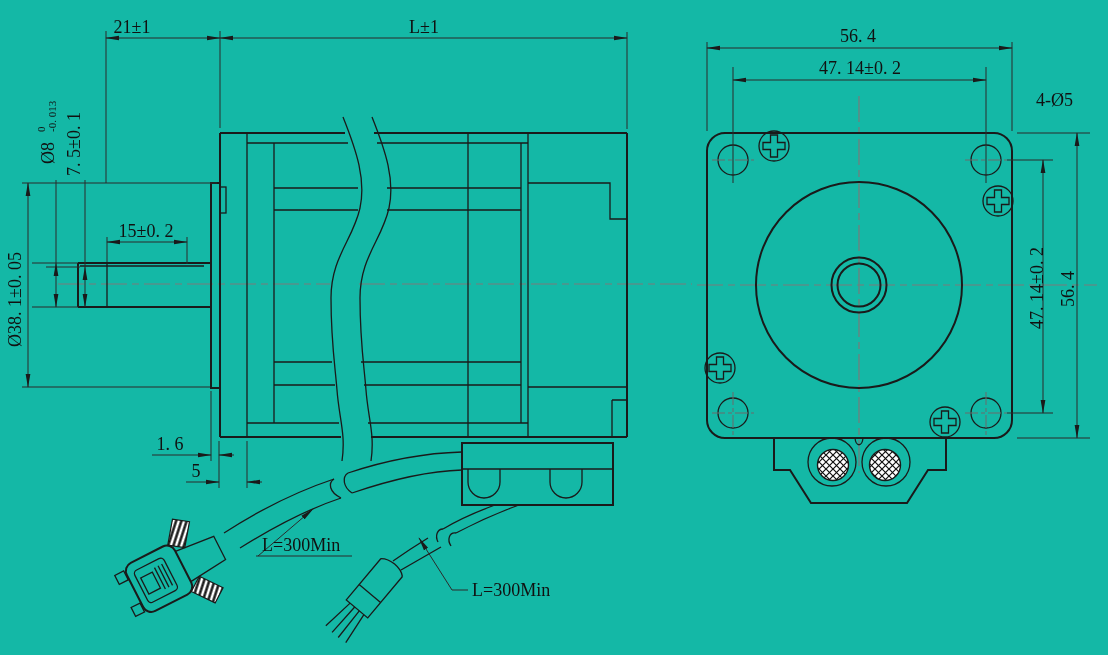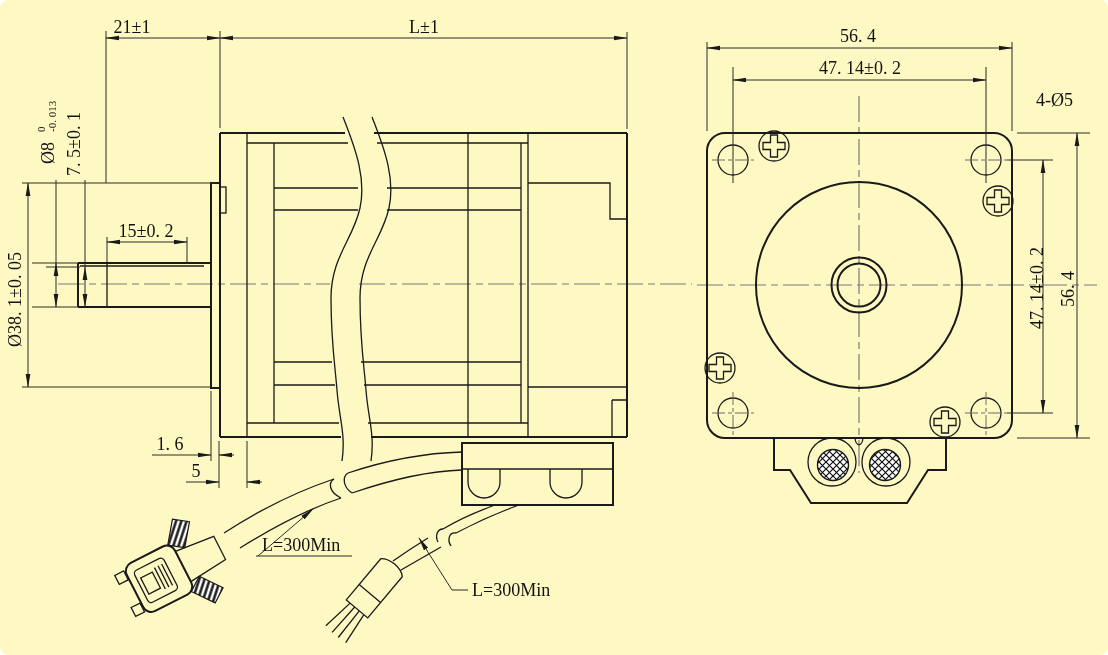--- a/index.html
+++ b/index.html
@@ -1,16 +1,16 @@
 <!DOCTYPE html>
 <html><head>
 <meta charset="utf-8">
 <style>
   html,body{margin:0;padding:0;background:#ffffff;}
-  .stage{width:1108px;height:655px;position:relative;background:#fef9c3;overflow:hidden;border-radius:8px;}
+  .stage{width:1108px;height:655px;position:relative;background:#14b8a6;overflow:hidden;}
   svg{display:block;}
   
   .ol{stroke:#1a1a1a;stroke-width:2;fill:none;}
   .ml{stroke:#1a1a1a;stroke-width:1.3;fill:none;}
   .dl{stroke:#2b2b2b;stroke-width:1;fill:none;}
   .cl{stroke:#7a7a7a;stroke-width:1.2;fill:none;stroke-dasharray:26 5 7 5;}
   .ch{stroke:#6b6b6b;stroke-width:1;fill:none;stroke-dasharray:13 3 4 3;}
   .hatchfill{fill:url(#hatch);stroke:#1a1a1a;stroke-width:1.2;}
   .xhatchfill{fill:url(#xhatch);stroke:#1a1a1a;stroke-width:1.4;}
   text.dim{font-family:"Liberation Serif",serif;font-size:18px;fill:#111;}

